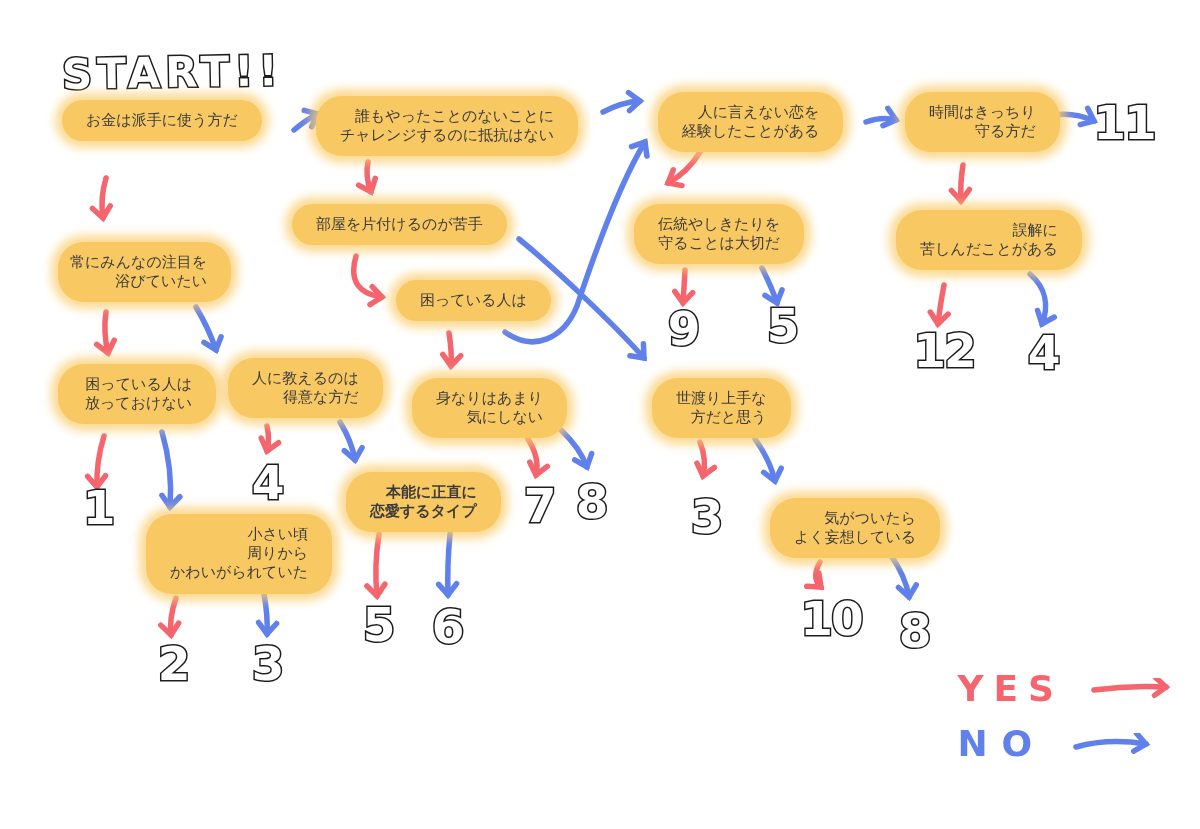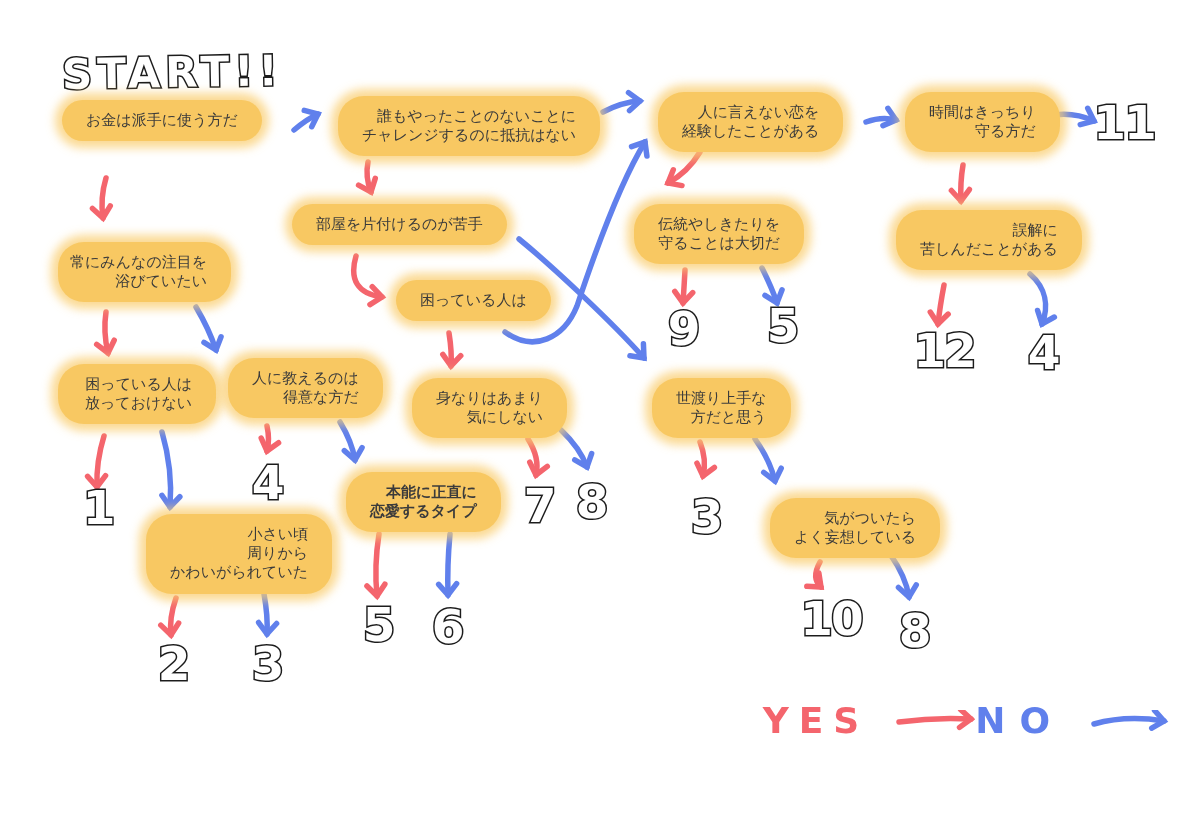--- a/index.html
+++ b/index.html
@@ -45,21 +45,21 @@
     letter-spacing:5px;
     color:#ffffff;
     -webkit-text-stroke:3px #1c1c1c;
     paint-order:stroke fill;
     transform:rotate(-1deg);
   }
   .legend{
     position:absolute;
     right:30px;top:668px;
     z-index:2;
-    display:flex;flex-direction:row;margin-top:32px;
+    display:flex;flex-direction:column;gap:14px;
   }
   .legend-row{display:flex;align-items:center;gap:26px;}
   .legend-label{
     font-size:36px;font-weight:bold;letter-spacing:10px;
   }
   .legend-label.yes{color:var(--yes-color);}
   .legend-label.no{color:var(--no-color);letter-spacing:14px;}
   .legend-arrow{width:80px;height:22px;}
 </style>
 </head>
@@ -108,21 +108,21 @@
         <path d="M264,594 Q268,616 267,634" fill="none" stroke="#6080EC" stroke-width="5.5" stroke-linecap="round" marker-end="url(#ah-no)"></path>
         <path d="M379,534 Q374,566 377,596" fill="none" stroke="#F4656D" stroke-width="5.5" stroke-linecap="round" marker-end="url(#ah-yes)"></path>
         <path d="M450,534 Q447,566 448,595" fill="none" stroke="#6080EC" stroke-width="5.5" stroke-linecap="round" marker-end="url(#ah-no)"></path>
         <path d="M820,562 Q811,578 821,587" fill="none" stroke="#F4656D" stroke-width="5.5" stroke-linecap="round" marker-end="url(#ah-yes)"></path>
         <path d="M890,554 Q906,577 909,597" fill="none" stroke="#6080EC" stroke-width="5.5" stroke-linecap="round" marker-end="url(#ah-no)"></path>
       </g>
   </svg>
 
   <div id="nodes">
       <div class="node" style="left: 62px; top: 100px;">お金は派手に使う方だ</div>
-      <div class="node" style="left: 338px; top: 96px;">誰もやったことのないことに
+      <div class="node" style="left: 316px; top: 96px;">誰もやったことのないことに
 チャレンジするのに抵抗はない</div>
       <div class="node" style="left: 658px; top: 92px;">人に言えない恋を
 経験したことがある</div>
       <div class="node" style="left: 905px; top: 92px;">時間はきっちり
 守る方だ</div>
       <div class="node" style="left: 58px; top: 242px; padding-left: 12px;">常にみんなの注目を
 浴びていたい</div>
       <div class="node" style="left: 292px; top: 204px;">部屋を片付けるのが苦手</div>
       <div class="node" style="left: 634px; top: 204px;">伝統やしきたりを
 守ることは大切だ</div>

